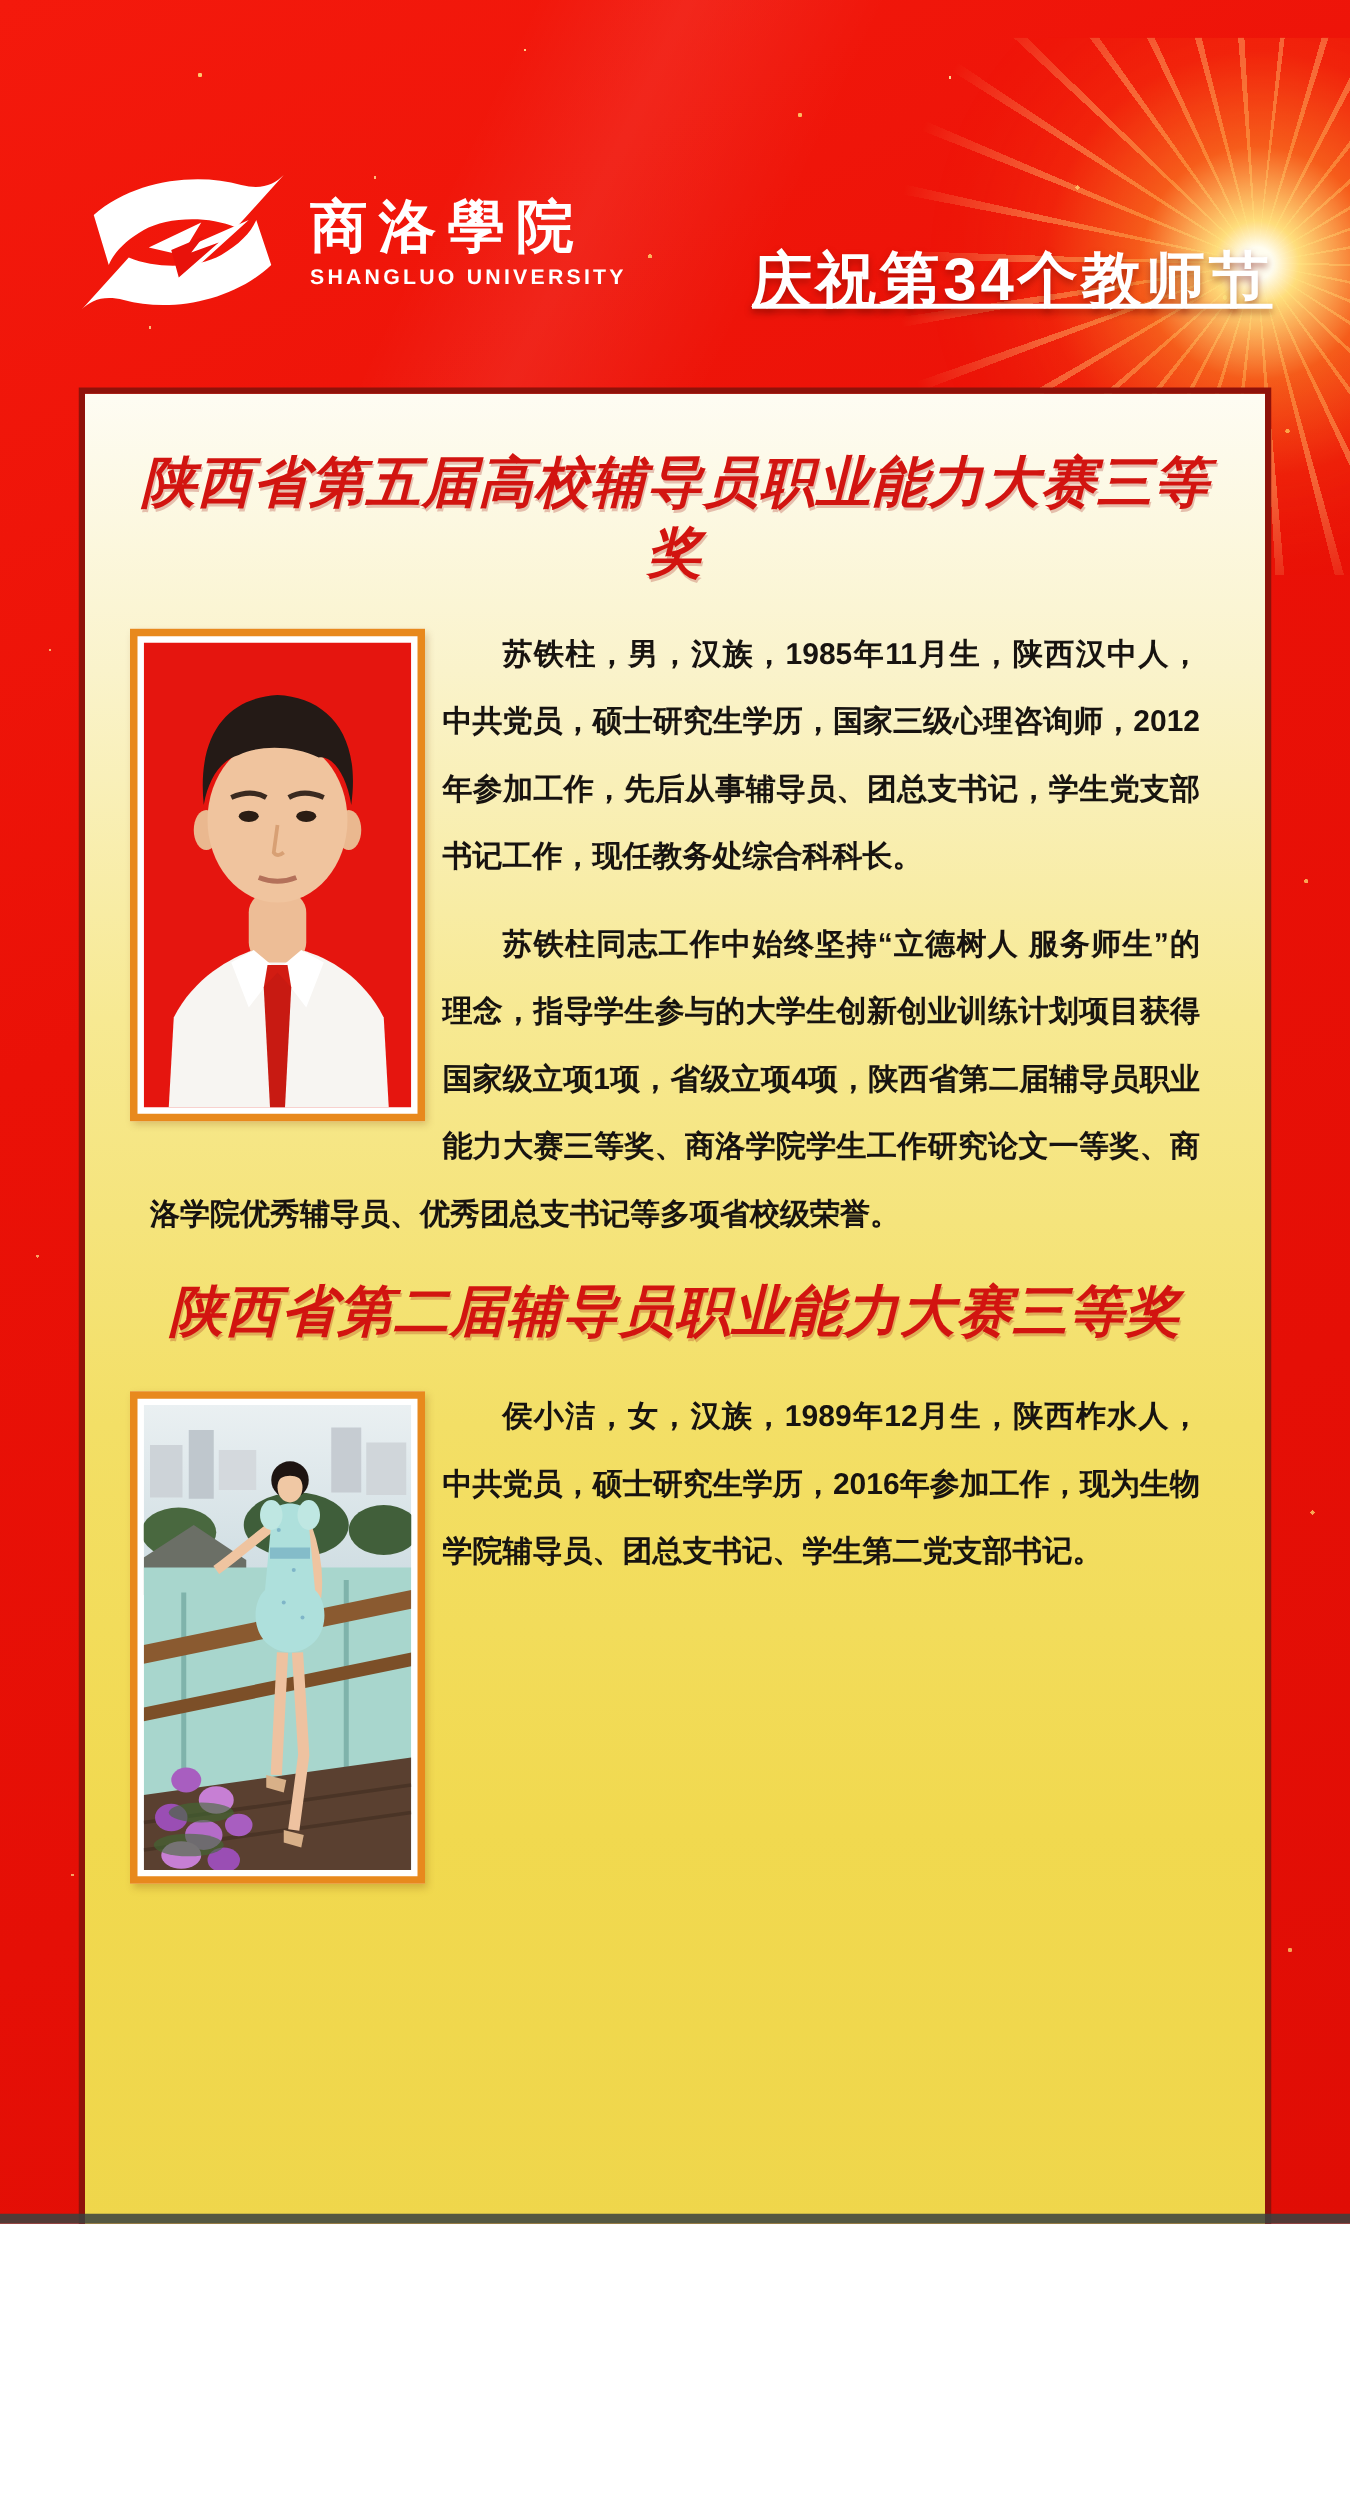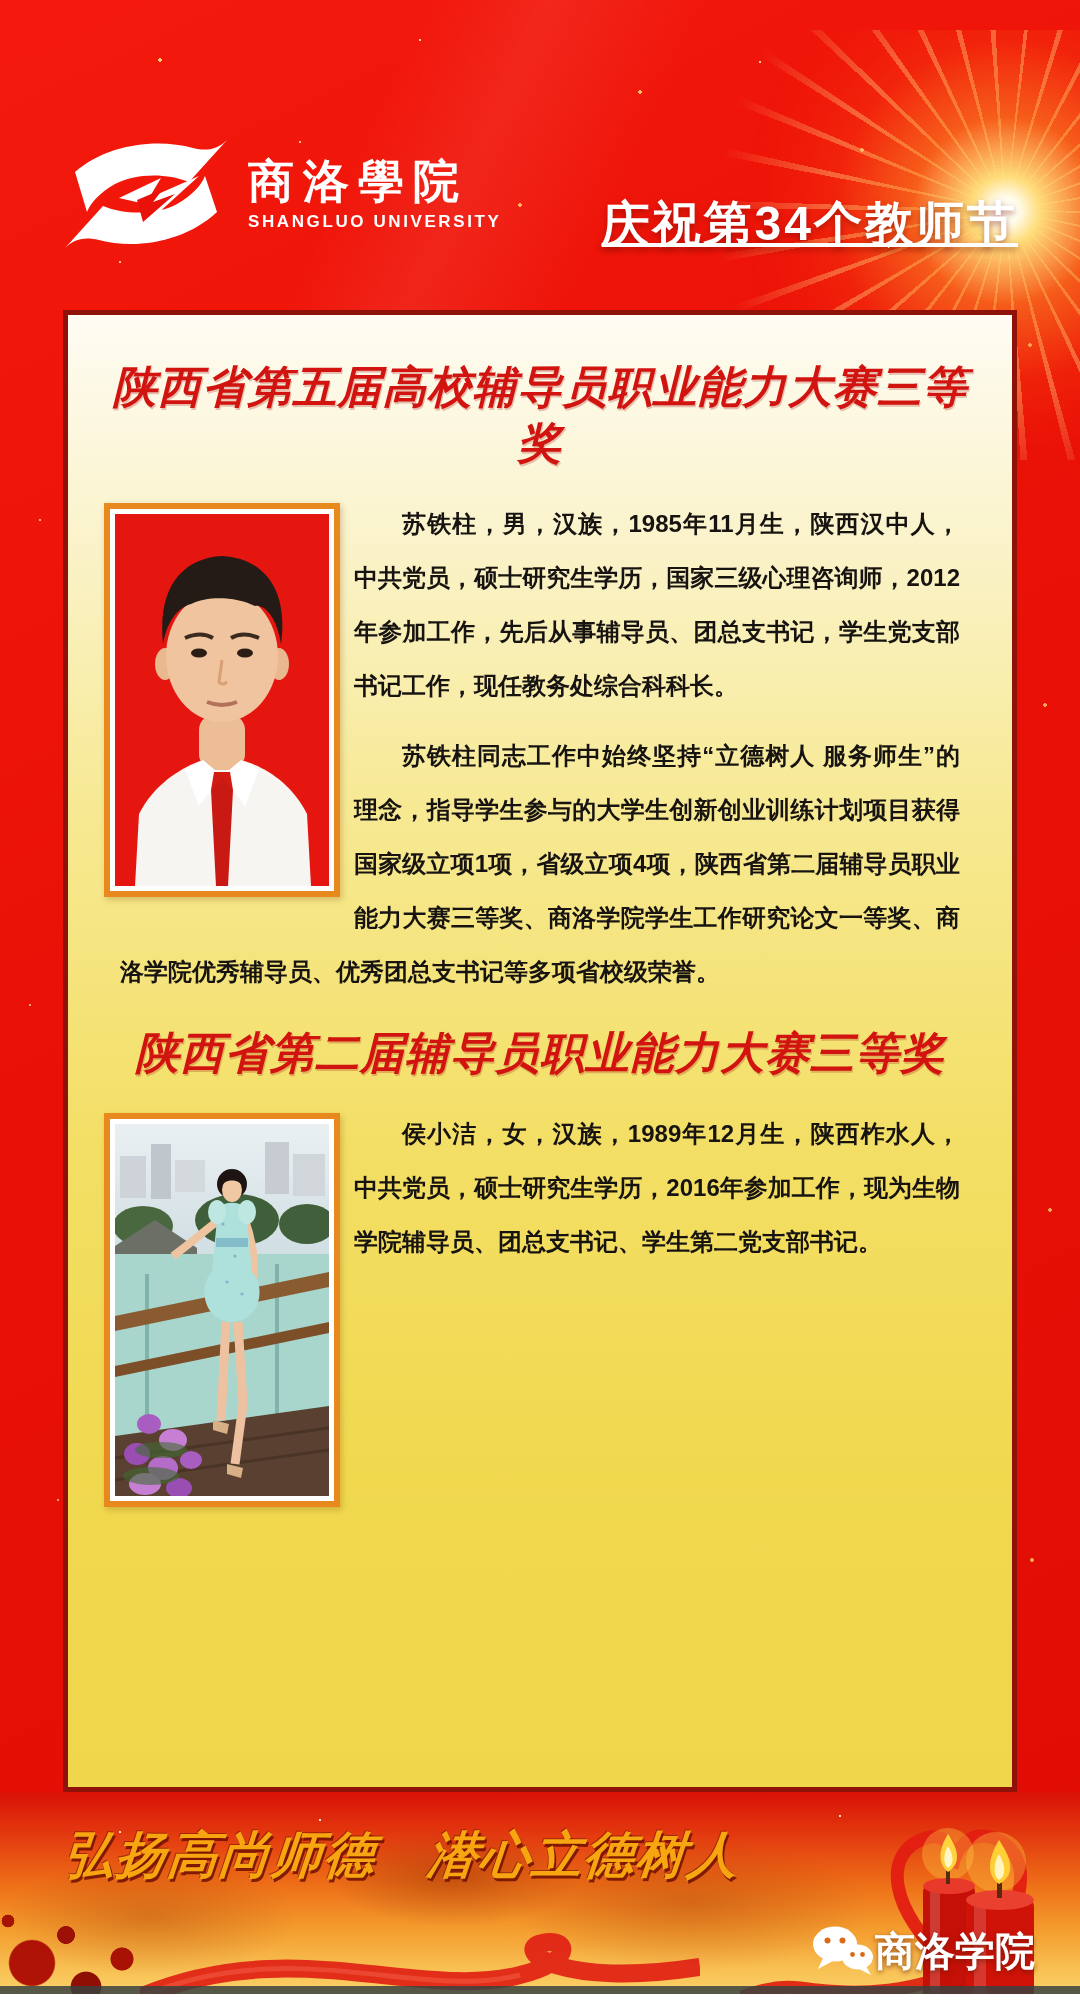--- a/index.html
+++ b/index.html
@@ -1,18 +1,18 @@
 <!DOCTYPE html>
 <html><head>
 <meta charset="utf-8">
 <style>
   html,body{margin:0;padding:0;}
   body{width:1080px;height:2007px;font-family:"Liberation Sans",sans-serif;}
 
-  .poster{position:relative;width:1080px;height:1994px;overflow:hidden;
+  .poster{position:relative;width:1080px;height:1779px;overflow:hidden;
     background:linear-gradient(155deg,#f4190c 0%,#ea1107 38%,#e00d05 100%);}
 
   
   .header-sheen{position:absolute;left:0;top:0;width:1080px;height:310px;
     background:linear-gradient(115deg,transparent 35%,rgba(255,255,255,.07) 45%,transparent 58%);}
 
   
   .sparkles{position:absolute;inset:0;pointer-events:none;background-image:
     radial-gradient(circle 3px at 160px 60px,rgba(255,220,120,.9) 0 55%,transparent 60%),
     radial-gradient(circle 2px at 420px 40px,rgba(255,230,150,.9) 0 55%,transparent 60%),
@@ -50,21 +50,21 @@
     letter-spacing:3px;text-shadow:0 3px 6px rgba(120,10,0,.5);text-decoration:underline;}
 
   
   .card{position:absolute;left:63px;top:310px;width:954px;height:1482px;box-sizing:border-box;
     border:5px solid #8f120a;padding:20px 36px 0;
     background:linear-gradient(180deg,#fefcf3 0%,#faf3cb 15%,#f7e992 34%,#f3df66 56%,#f1d94f 78%,#efd64b 100%);}
 
   .award-title{clear:both;text-align:center;font-family:"DejaVu Serif",serif;font-weight:bold;
     font-style:italic;color:#d21410;font-size:44px;line-height:56px;letter-spacing:1px;
     margin:24px 0 26px;text-shadow:1px 2px 0 rgba(160,20,10,.25);}
-  .award-title.second{margin-top:26px;}
+  .award-title.second{margin-top:26px;font-family:Liberation Mono, monospace;}
 
   .photo-frame{float:left;width:214px;height:372px;padding:5px;background:#fff;
     border:6px solid #e8891d;margin:6px 14px 14px 0;box-shadow:2px 3px 6px rgba(120,60,0,.25);}
   .photo-frame svg{display:block;width:100%;height:100%;}
 
   .bio p{margin:16px;font-size:24px;line-height:54px;font-weight:bold;color:#171310;
     text-align:justify;text-indent:2em;}
 
   
   .footer{position:absolute;left:0;top:1792px;width:1080px;height:215px;

